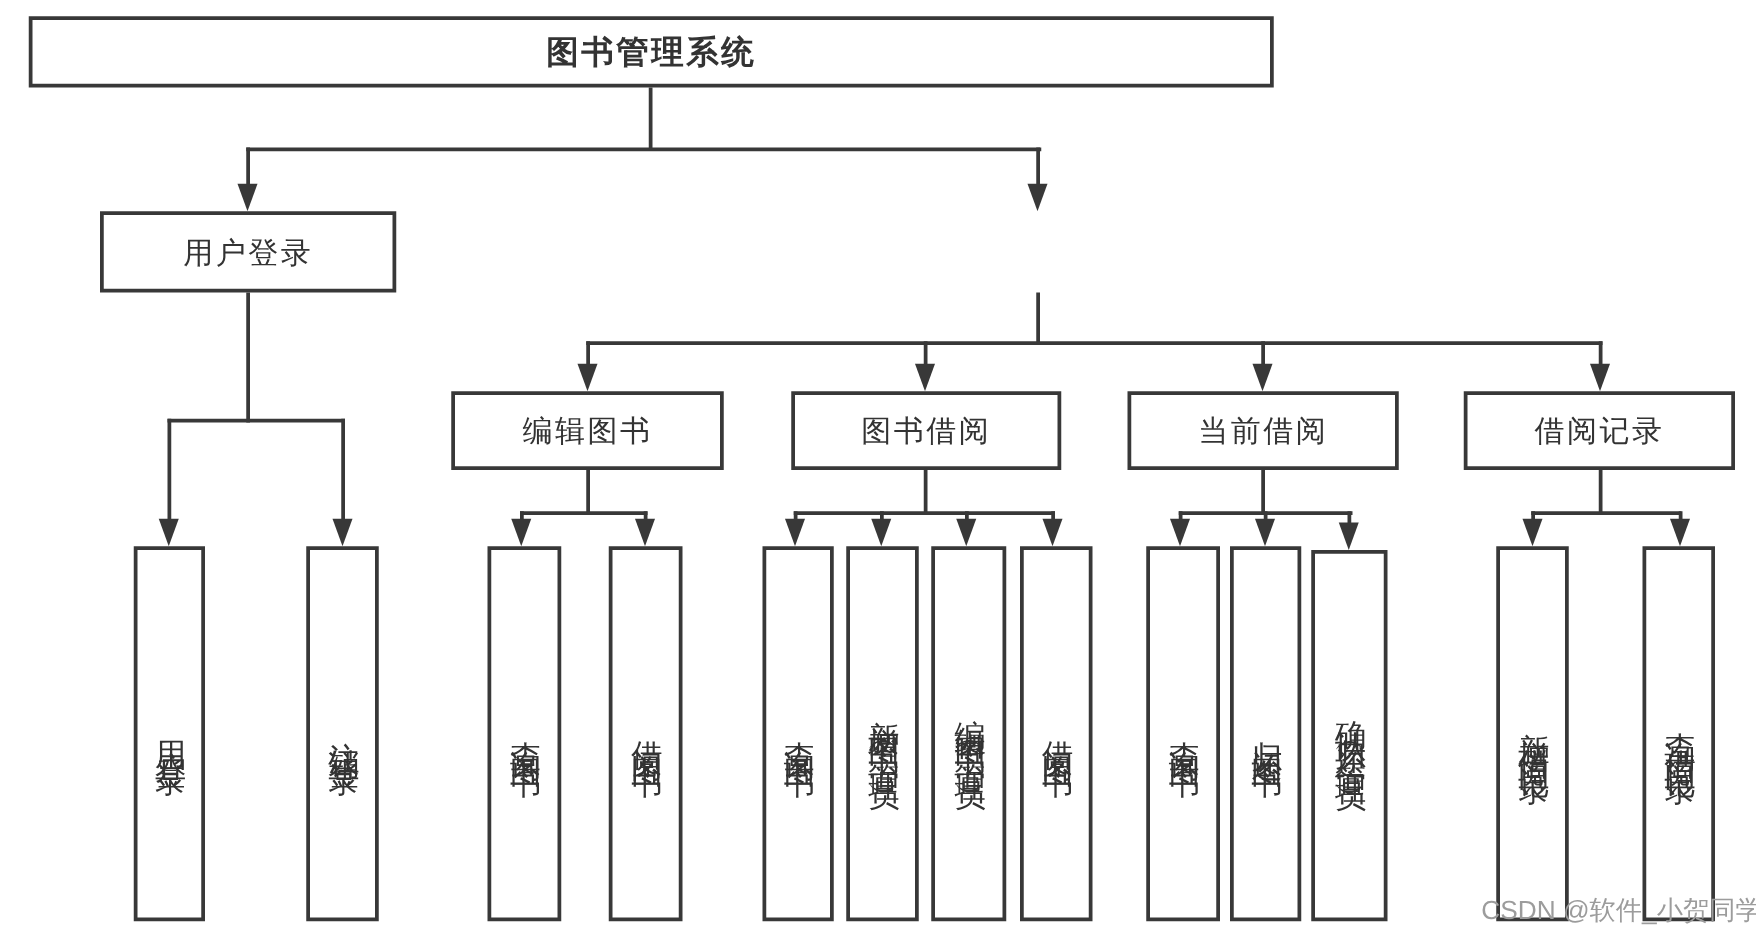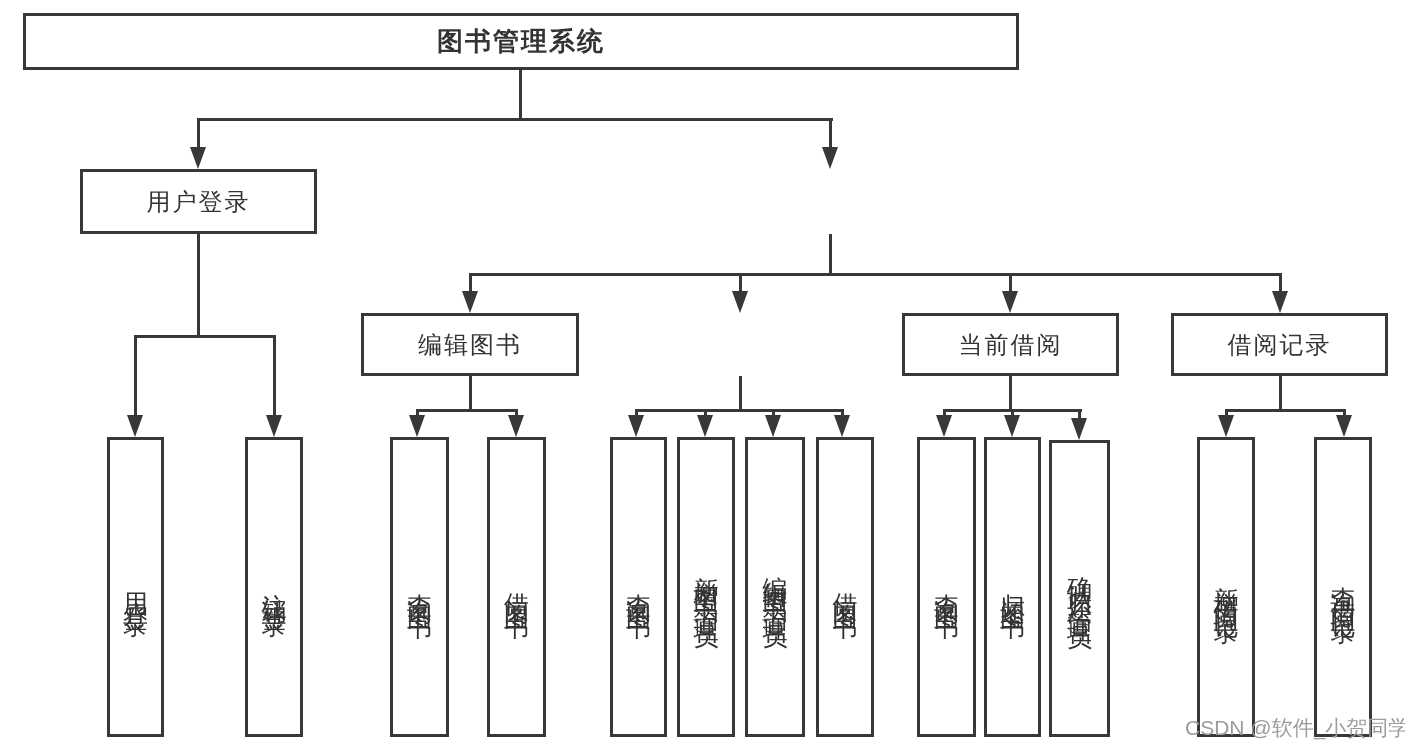--- a/index.html
+++ b/index.html
@@ -79,20 +79,23 @@
   <div class="ar" style="left:462px;top:291px"></div>
   <div class="ln" style="left:739px;top:273px;width:3px;height:19px"></div>
   <div class="ar" style="left:732px;top:291px"></div>
   <div class="ln" style="left:1009px;top:273px;width:3px;height:19px"></div>
   <div class="ar" style="left:1002px;top:291px"></div>
   <div class="ln" style="left:1279px;top:273px;width:3px;height:19px"></div>
   <div class="ar" style="left:1272px;top:291px"></div>
 
   <div class="box" style="left:361px;top:313px;width:218px;height:63px">
     <span class="t">编辑图书</span>
+  </div>
+  <div class="box" style="left:633px;top:313px;width:216px;height:63px">
+    <span class="t">图书借阅</span>
   </div>
   <div class="box" style="left:902px;top:313px;width:217px;height:63px">
     <span class="t">当前借阅</span>
   </div>
   <div class="box" style="left:1171px;top:313px;width:217px;height:63px">
     <span class="t">借阅记录</span>
   </div>
 
   <div class="ln" style="left:469px;top:376px;width:3px;height:36px"></div>
   <div class="ln" style="left:416px;top:409px;width:102px;height:3px"></div>

